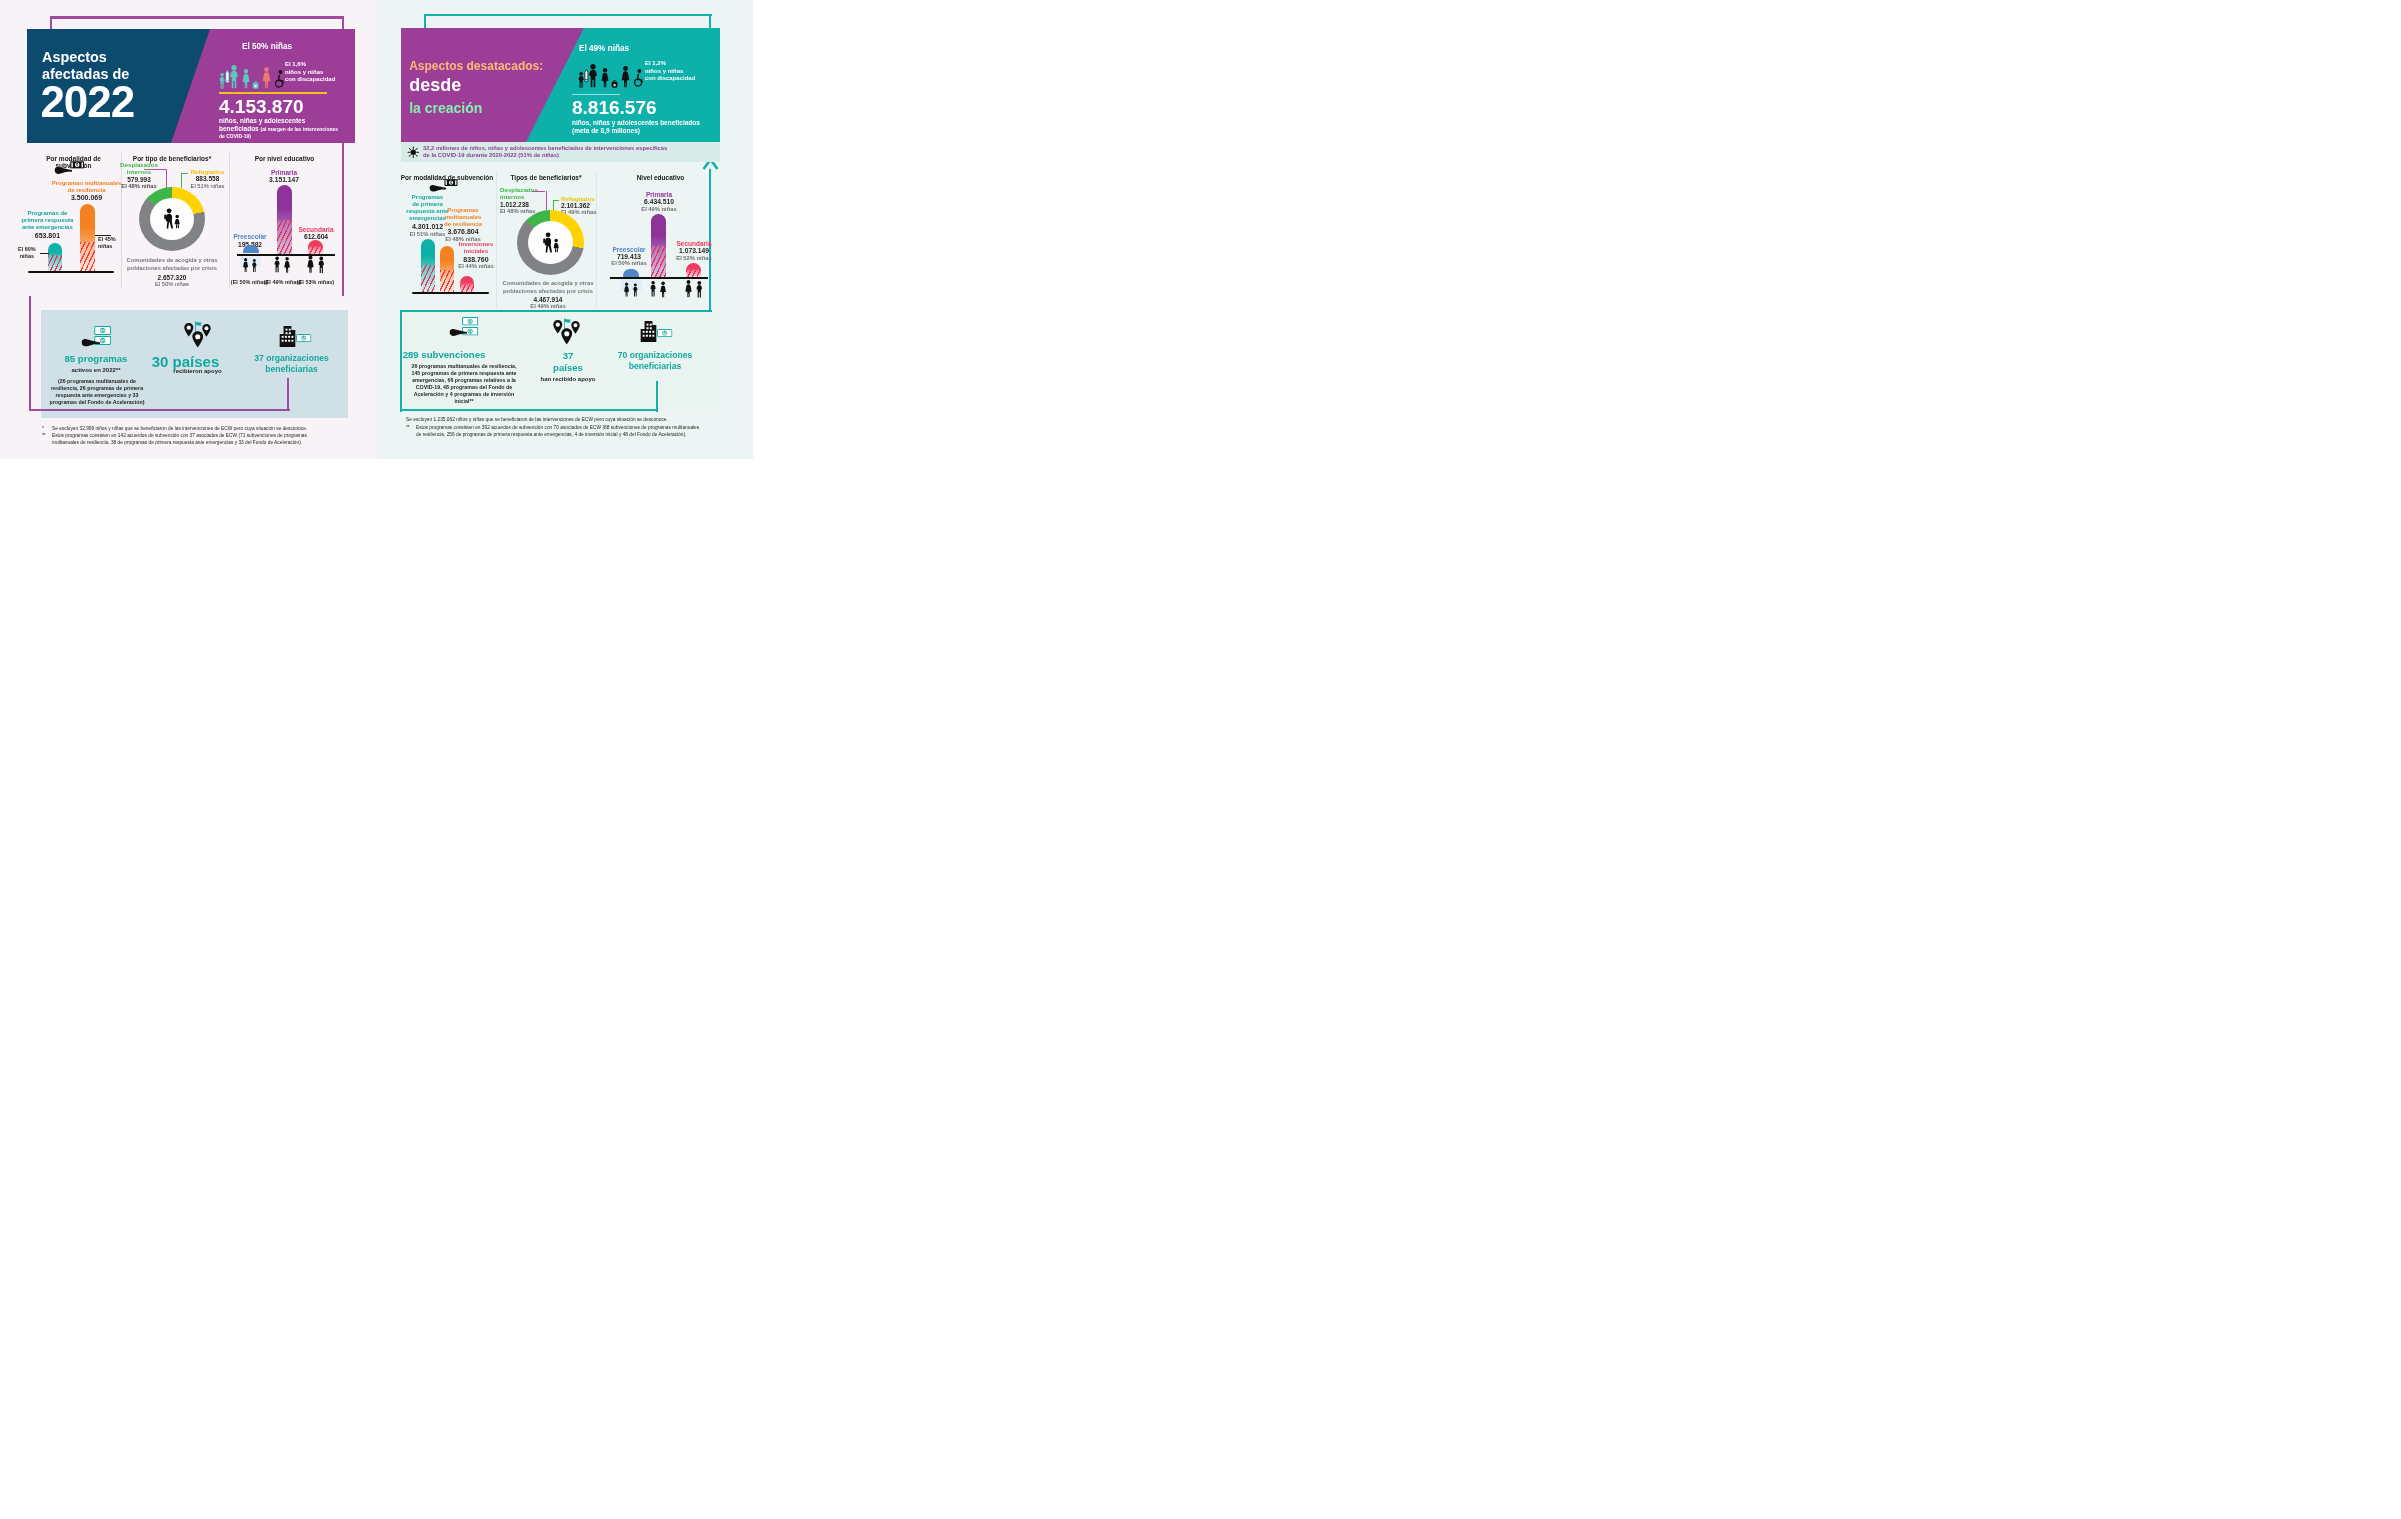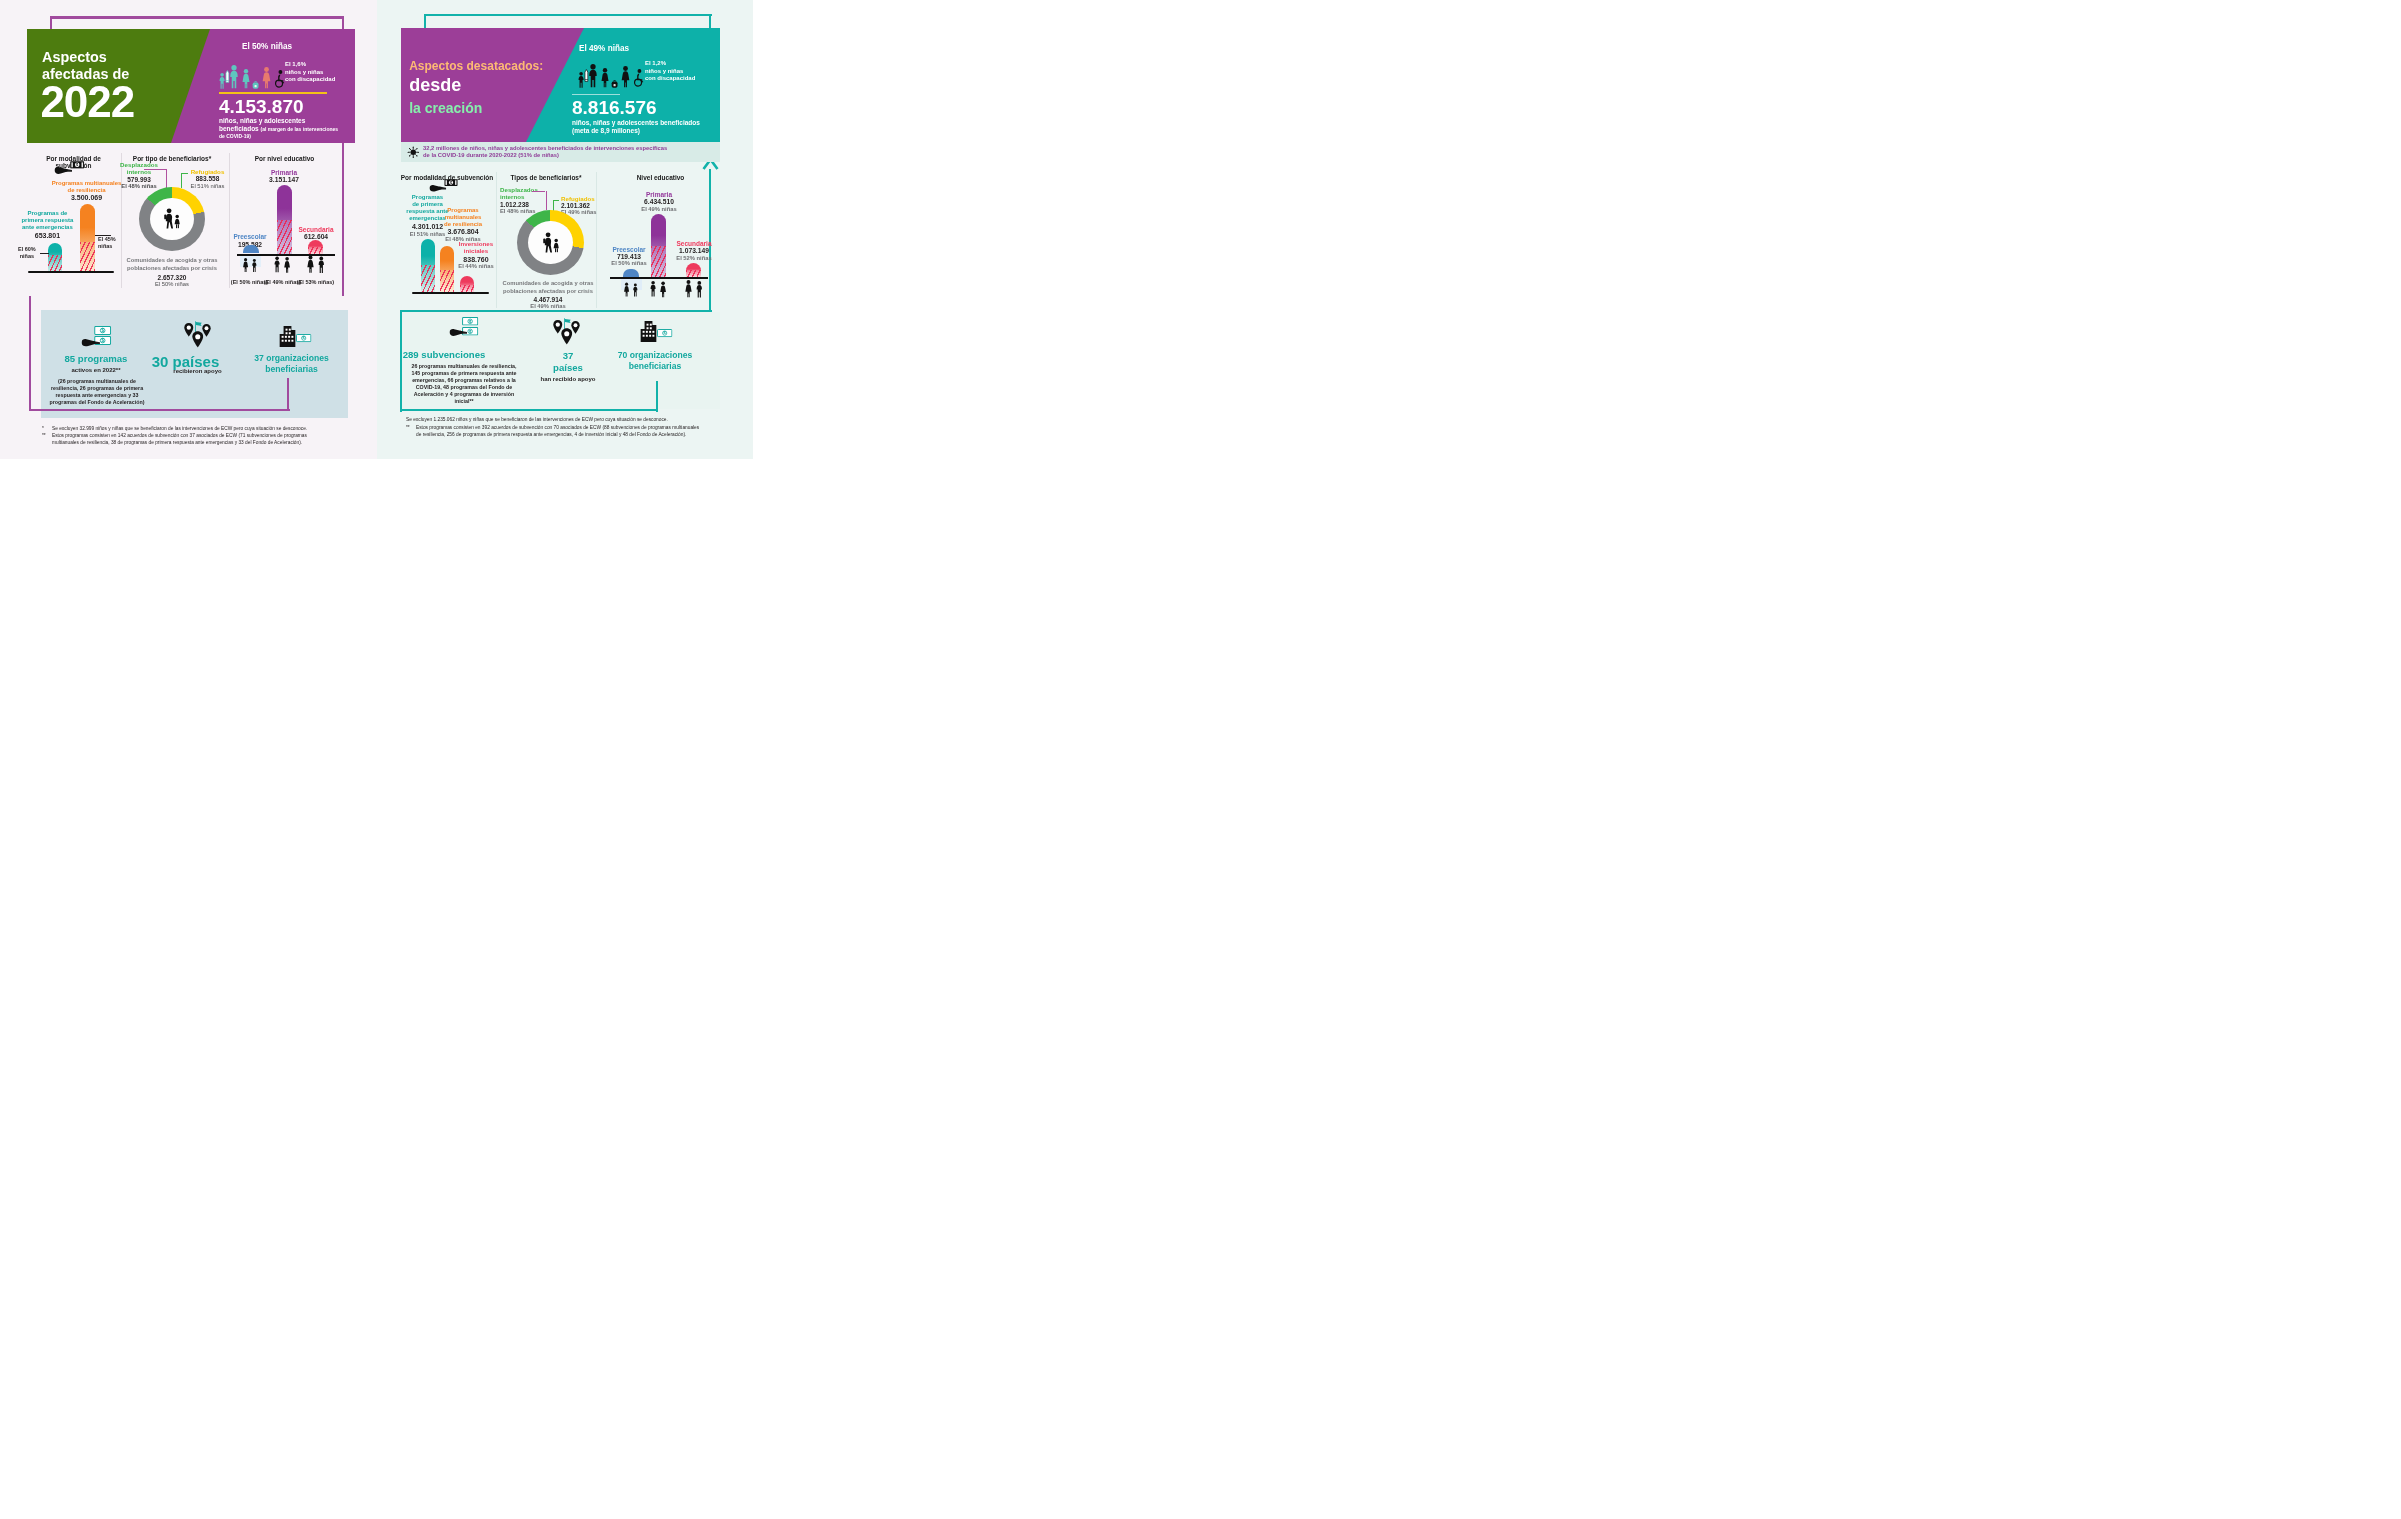--- a/index.html
+++ b/index.html
@@ -131,21 +131,21 @@
 
   <section>
 
     <div class="hline" style="left:51px;top:16.3px;width:293px;height:2.4px;background:#a14b9e"></div>
     <div class="vline" style="left:342px;top:16.3px;width:2.4px;height:280px;background:#a14b9e"></div>
     <div class="vline" style="left:50px;top:16.3px;width:2.4px;height:30px;background:#a14b9e"></div>
     <svg class="abs" style="left:43px;top:41px" width="16" height="14.4" viewBox="0 0 33 30">
       <path d="M3 3 L16.5 26 L30 3" fill="none" stroke="#a14b9e" stroke-width="5.5"></path>
     </svg>
 
-    <div class="abs" style="left:27px;top:29px;width:328px;height:114px;background:#4d7c0f">
+    <div class="abs" style="left:27px;top:29px;width:328px;height:114px;background:#0c4a6e">
       <div class="abs" style="left:0;top:0;width:328px;height:114px;background:#9c3e98;clip-path:polygon(183px 0,328px 0,328px 114px,144px 114px)"></div>
       <div class="abs xb" style="left:15px;top:20px;font-size:14.4px;line-height:16.3px;color:#fff">Aspectos</div>
       <div class="abs xb" style="left:15px;top:37px;font-size:14.4px;line-height:16.3px;color:#fff">afectadas de</div>
       <div class="abs xb" style="left:13.4px;top:49px;font-size:44px;line-height:47px;letter-spacing:-1px;color:#fff">2022</div>
 
       <div class="abs b ctr" style="left:192px;top:13.4px;width:96px;font-size:8.2px;color:#fff">El 50% niñas</div>
 
       <div class="abs" style="left:191px;top:32px;width:54px;height:28px;display:flex;align-items:flex-end;gap:1.4px">
         <span class="icon" style="color:#5fc6bf"><svg width="8.2" height="16.3" viewBox="0 0 17 34">
               <use href="#sym-person-m" width="17" height="34"></use>

